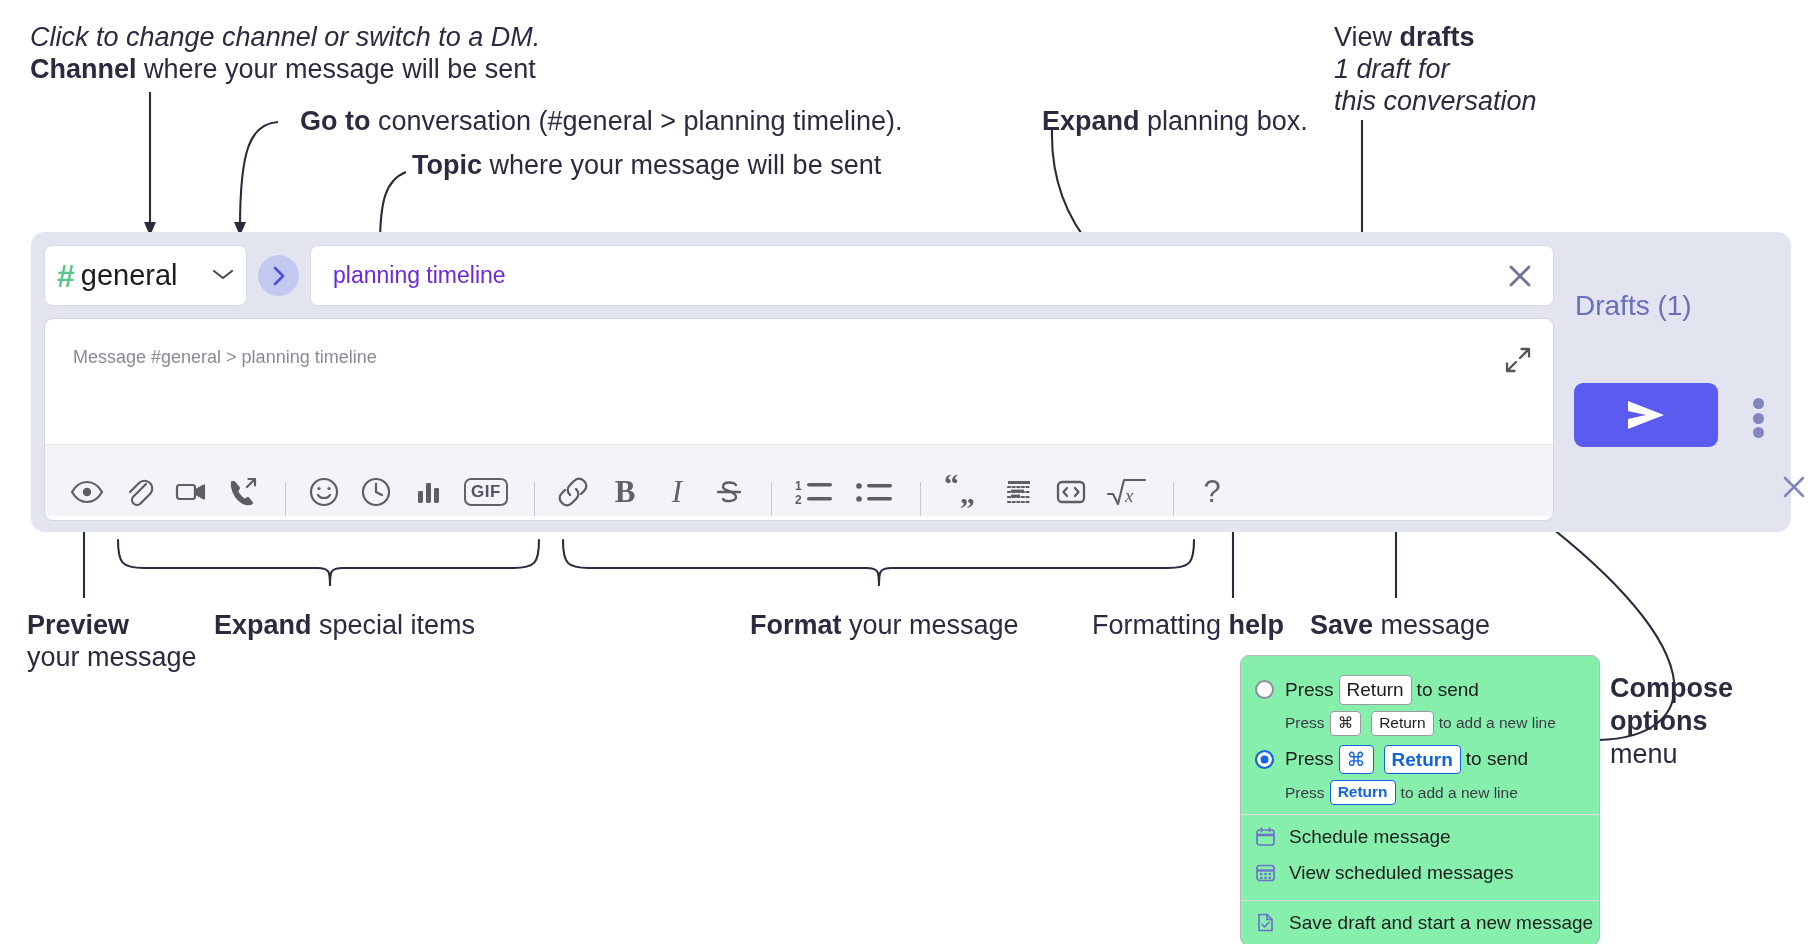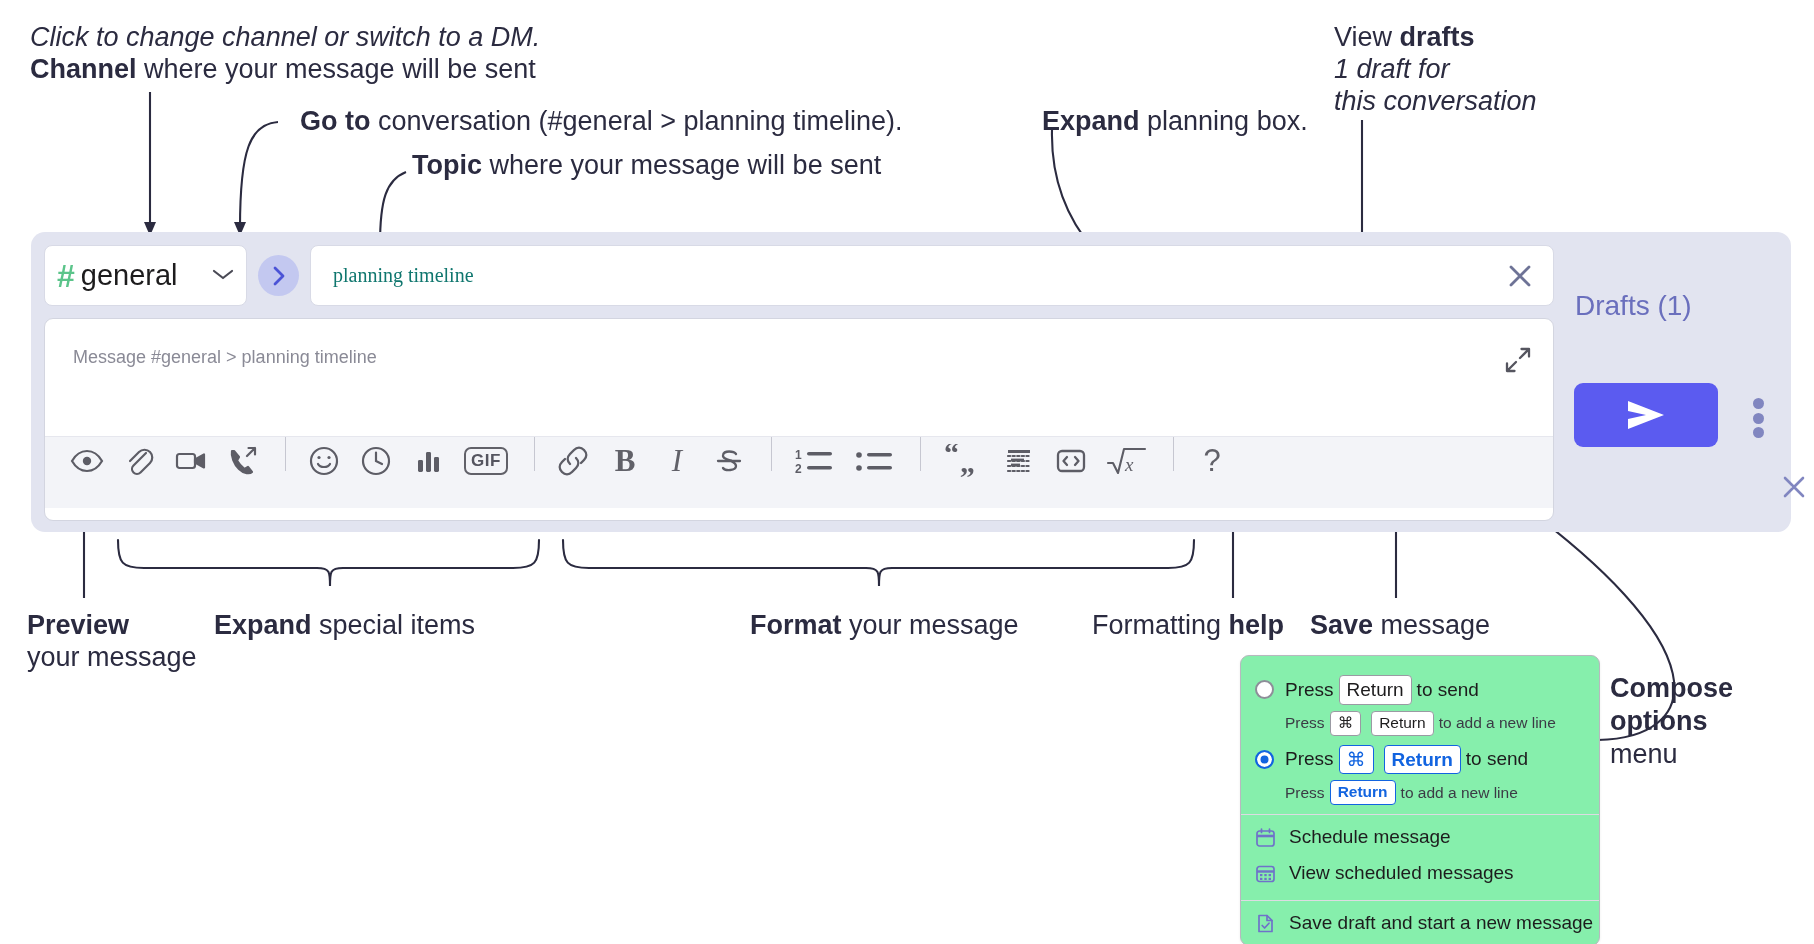--- a/index.html
+++ b/index.html
@@ -82,25 +82,25 @@
   #topic-field {
     flex: 1; height: 61px;
     background: #ffffff;
     border: 1px solid #d8dae6;
     border-radius: 8px;
     display: flex; align-items: center;
     padding: 0 18px 0 20px;
   }
   #topic-value {
     flex: 1;
-    font-size: 20px;
-    color: #0f766e;
+    font-size: 23px;
+    color: #6d28d9;
     border: none; outline: none;
     background: transparent;
-    font-family: Liberation Serif, serif;
+    font-family: Liberation Sans, sans-serif;
   }
   #topic-clear { cursor: pointer; display: flex; padding-left: 8px; }
 
   
   #message-box {
     position: absolute;
     left: 0; top: 74px;
     width: 1510px; height: 203px;
     background: #ffffff;
     border: 1px solid #d3d5e0;
@@ -113,25 +113,25 @@
     white-space: nowrap;
   }
   #expand-btn {
     position: absolute; right: 20px; top: 26px;
     cursor: pointer;
   }
 
   
   #toolbar {
     position: absolute;
-    left: 0; bottom: 12px;
+    left: 0; bottom: 4px;
     width: 1510px; height: 72px;
     background: #f3f4f8;
     border-top: 1px solid #e6e7ee;
-    display: flex; align-items: flex-start;
+    display: flex; align-items: flex-end;
     padding-left: 18px;
   }
   .tbtn {
     width: 48px; height: 48px;
     display: flex; align-items: center; justify-content: center;
     cursor: pointer;
     color: #616169;
     margin-right: 4px;
   }
   .tsep {
@@ -235,21 +235,21 @@
     color: #1d1c1d;
     padding: 1px 7px;
     margin: 0 5px;
     font-size: inherit;
     line-height: 1.35;
   }
   .key.blue { border-color: #1264e0; color: #1264e0; font-weight: 700; }
   .key.blue.plain { font-weight: 400; }
   .menu-divider { height: 1px; background: #dcdce2; margin: 9px 0 4px 0; }
   .menu-item {
-    display: flex; align-items: center;
+    display: flex; align-items: flex-start;
     padding: 7px 14px;
     font-size: 19px; color: #1d1c1d;
     cursor: pointer;
     white-space: nowrap;
   }
   .menu-icon { width: 26px; min-width: 26px; margin-right: 8px; display: flex; align-items: center; color: #6f72c9; }
 </style>
 </head>
 <body>
 

